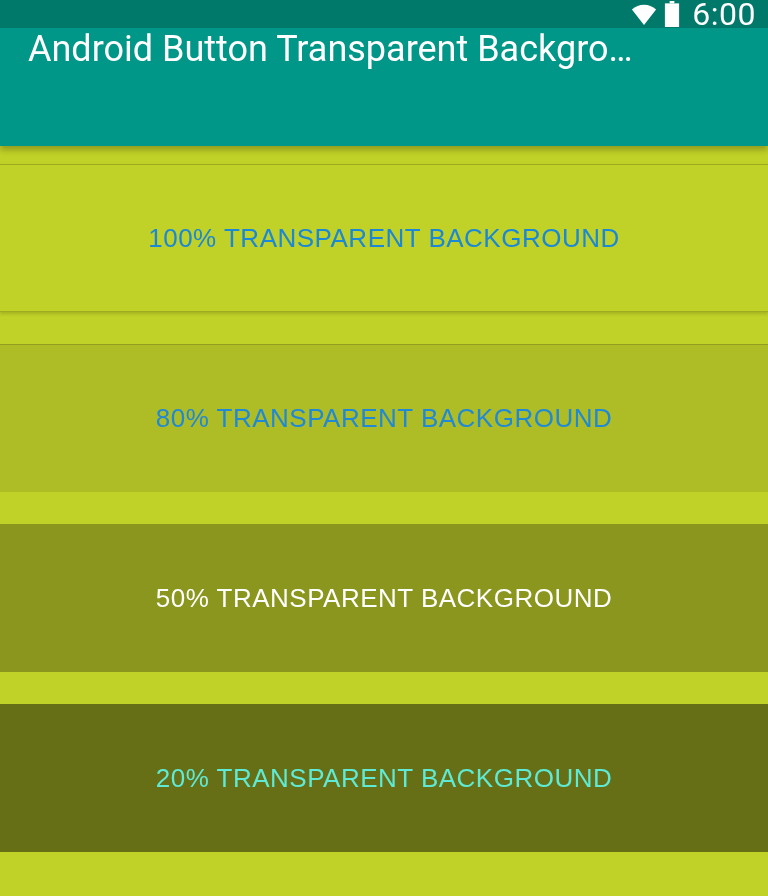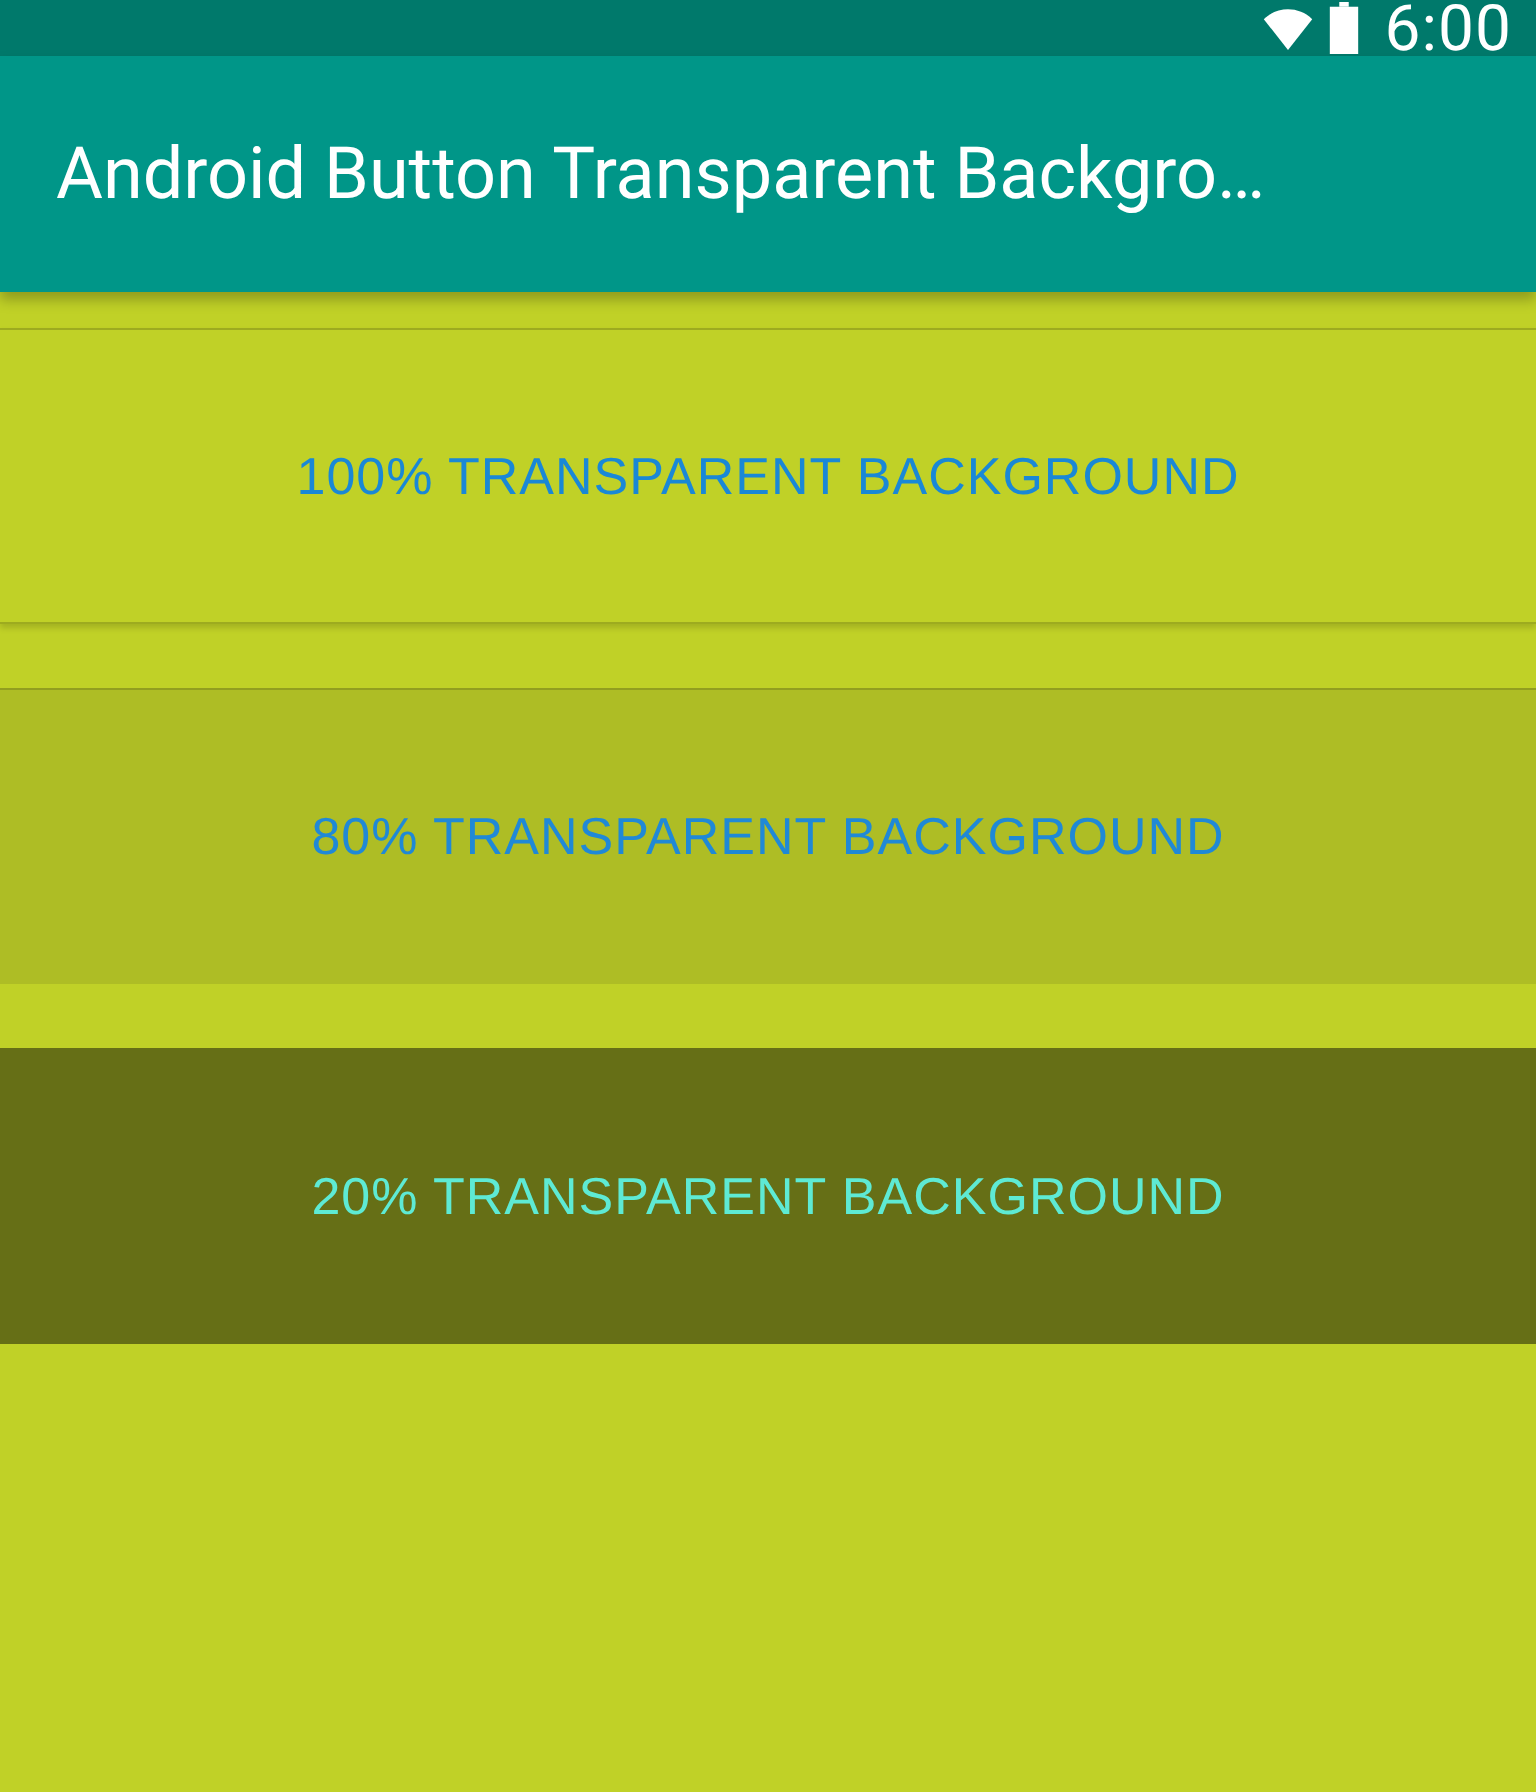--- a/index.html
+++ b/index.html
@@ -27,21 +27,21 @@
       align-items: center;
       gap: 6px;
     }
     .status-bar svg { display: block; }
     .status-bar .clock { margin-left: 6px; }
     .app-bar {
       height: 118px;
       background: #009688; 
       color: #ffffff;
       display: flex;
-      align-items: center;
+      align-items: flex-start;
       padding: 0 28px;
       font-size: 36px;
       font-weight: 400;
       box-shadow: 0 4px 6px rgba(0,0,0,0.25);
       white-space: nowrap;
     }
     .content {
       padding-top: 18px;
     }
     .btn {
@@ -105,16 +105,19 @@
   <span>Android Button Transparent Backgro…</span>
 </div>
 
 <div class="content">
   <button class="btn btn-100">
     <span>100% TRANSPARENT BACKGROUND</span>
   </button>
   <button class="btn btn-80">
     <span>80% TRANSPARENT BACKGROUND</span>
   </button>
+  <button class="btn btn-50">
+    <span>50% TRANSPARENT BACKGROUND</span>
+  </button>
   <button class="btn btn-20">
     <span>20% TRANSPARENT BACKGROUND</span>
   </button>
 </div>
 
 </body></html>

